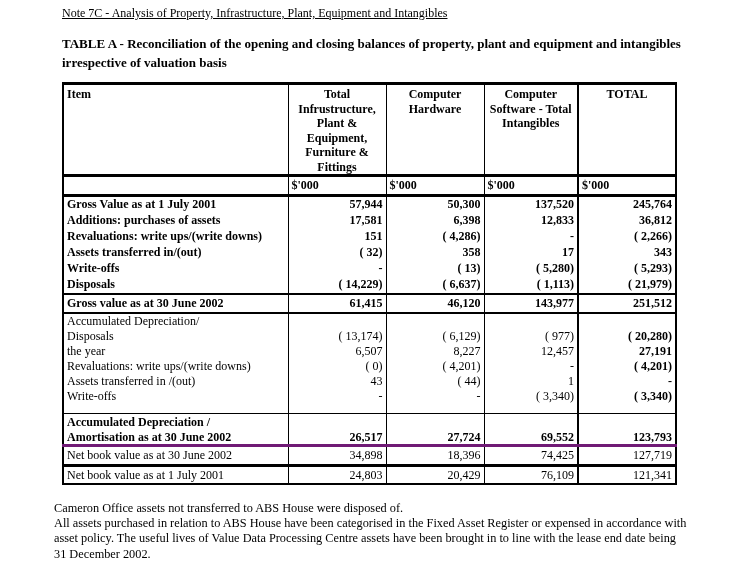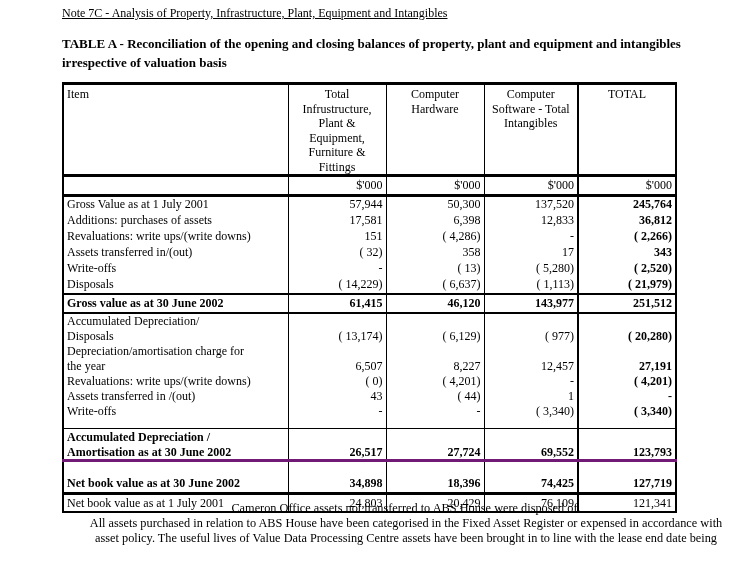--- a/index.html
+++ b/index.html
@@ -53,64 +53,63 @@
     padding: 0 3px;
     font-size: 12px;
     line-height: 14px;
     vertical-align: top;
     overflow: hidden;
   }
   table.recon td.c5x, table.recon th.c5x { border-left: 2px solid #000; }
   table.recon td:first-child, table.recon th:first-child { border-left: none; }
 
   tr.r-header th {
-    font-weight: normal;
+    font-weight: bold;
     text-align: center;
     height: 82px;
     padding-top: 2px;
     line-height: 14.5px;
   }
   tr.r-header th.item-h { text-align: left; }
   tr.r-units td {
-    font-weight: normal;
-    text-align: right;
+    font-weight: bold;
+    text-align: left;
     height: 16px;
     line-height: 15px;
     border-top: 3px solid #000;
     border-bottom: 3px solid #000;
     padding-top: 1px;
   }
   td.c-label { text-align: left; }
   td.c-num { text-align: right; padding-right: 4px; }
 
-  tr.r-data td { height: 16px; line-height: 15px; }
+  tr.r-data td { height: 16px; line-height: 15px; font-weight: bold; }
   tr.r-data2 td { height: 15px; line-height: 14.5px; }
   tr.r-grand td { height: 17px; line-height: 16px; font-weight: bold; }
   tr.r-grand { border-top: 2px solid #000; border-bottom: 2px solid #000; }
   tr.r-spacer td { height: 9px; line-height: 9px; }
   tr.r-spacer { border-bottom: 1px solid #000; }
   tr.r-open td { height: 13px; line-height: 13.5px; font-weight: bold; padding-top: 2px; }
   tr.r-close td { height: 14px; line-height: 14px; font-weight: bold; }
   tr.r-close { border-bottom: 3px solid #701a75; }
-  tr.r-netbook td { height: 16px; line-height: 15.5px; font-weight: bold; padding-top: 14px; }
+  tr.r-netbook td { height: 16px; line-height: 15.5px; font-weight: normal; padding-top: 1px; }
   tr.r-netbook { border-bottom: 3px solid #000; }
   tr.r-plain td { height: 15px; line-height: 15px; padding-top: 1px; }
 
   
   tr.r-data td.c-num.c5x,
   tr.r-data2 td.c-num.c5x { font-weight: bold; }
   tr.r-plain td.c-num.c5x { font-weight: normal; padding-left: 40px; }
 
   .notes {
     position: absolute;
-    left: 76px;
+    left: 54px;
     top: 501px;
     width: 660px;
     font-size: 12.3px;
-    text-align: center;
   }
   .notes .fline {
     line-height: 15.2px;
     white-space: nowrap;
   }
 </style>
 </head>
 <body>
 
 <div class="page">
@@ -170,21 +169,21 @@
           <td class="c-num">( 32)</td>
           <td class="c-num">358</td>
           <td class="c-num">17</td>
           <td class="c-num c5x">343</td>
         </tr>
         <tr class="r-data">
           <td class="c-label">Write-offs</td>
           <td class="c-num">-</td>
           <td class="c-num">( 13)</td>
           <td class="c-num">( 5,280)</td>
-          <td class="c-num c5x">( 2,520)</td>
+          <td class="c-num c5x">( 5,293)</td>
         </tr>
         <tr class="r-data">
           <td class="c-label">Disposals</td>
           <td class="c-num">( 14,229)</td>
           <td class="c-num">( 6,637)</td>
           <td class="c-num">( 1,113)</td>
           <td class="c-num c5x">( 21,979)</td>
         </tr>
         <tr class="r-grand">
           <td class="c-label">Gross value as at 30 June 2002</td>
@@ -201,27 +200,20 @@
           <td class="c-num c5x"></td>
         </tr>
         <tr class="r-data2">
           <td class="c-label">Disposals</td>
           <td class="c-num">( 13,174)</td>
           <td class="c-num">( 6,129)</td>
           <td class="c-num">( 977)</td>
           <td class="c-num c5x">( 20,280)</td>
         </tr>
         <tr class="r-data2">
-          <td class="c-label">Depreciation/amortisation charge for</td>
-          <td class="c-num"></td>
-          <td class="c-num"></td>
-          <td class="c-num"></td>
-          <td class="c-num c5x"></td>
-        </tr>
-        <tr class="r-data2">
           <td class="c-label">the year</td>
           <td class="c-num">6,507</td>
           <td class="c-num">8,227</td>
           <td class="c-num">12,457</td>
           <td class="c-num c5x">27,191</td>
         </tr>
         <tr class="r-data2">
           <td class="c-label">Revaluations: write ups/(write downs)</td>
           <td class="c-num">( 0)</td>
           <td class="c-num">( 4,201)</td>
@@ -277,15 +269,16 @@
           <td class="c-num">76,109</td>
           <td class="c-num c5x">121,341</td>
         </tr>
       </tbody>
   </table>
 
   <div class="notes">
     <div class="fline">Cameron Office assets not transferred to ABS House were disposed of.</div>
     <div class="fline">All assets purchased in relation to ABS House have been categorised in the Fixed Asset Register or expensed in accordance with</div>
     <div class="fline">asset policy. The useful lives of Value Data Processing Centre assets have been brought in to line with the lease end date being</div>
+    <div class="fline">31 December 2002.</div>
   </div>
 
 </div>
 
 </body></html>

